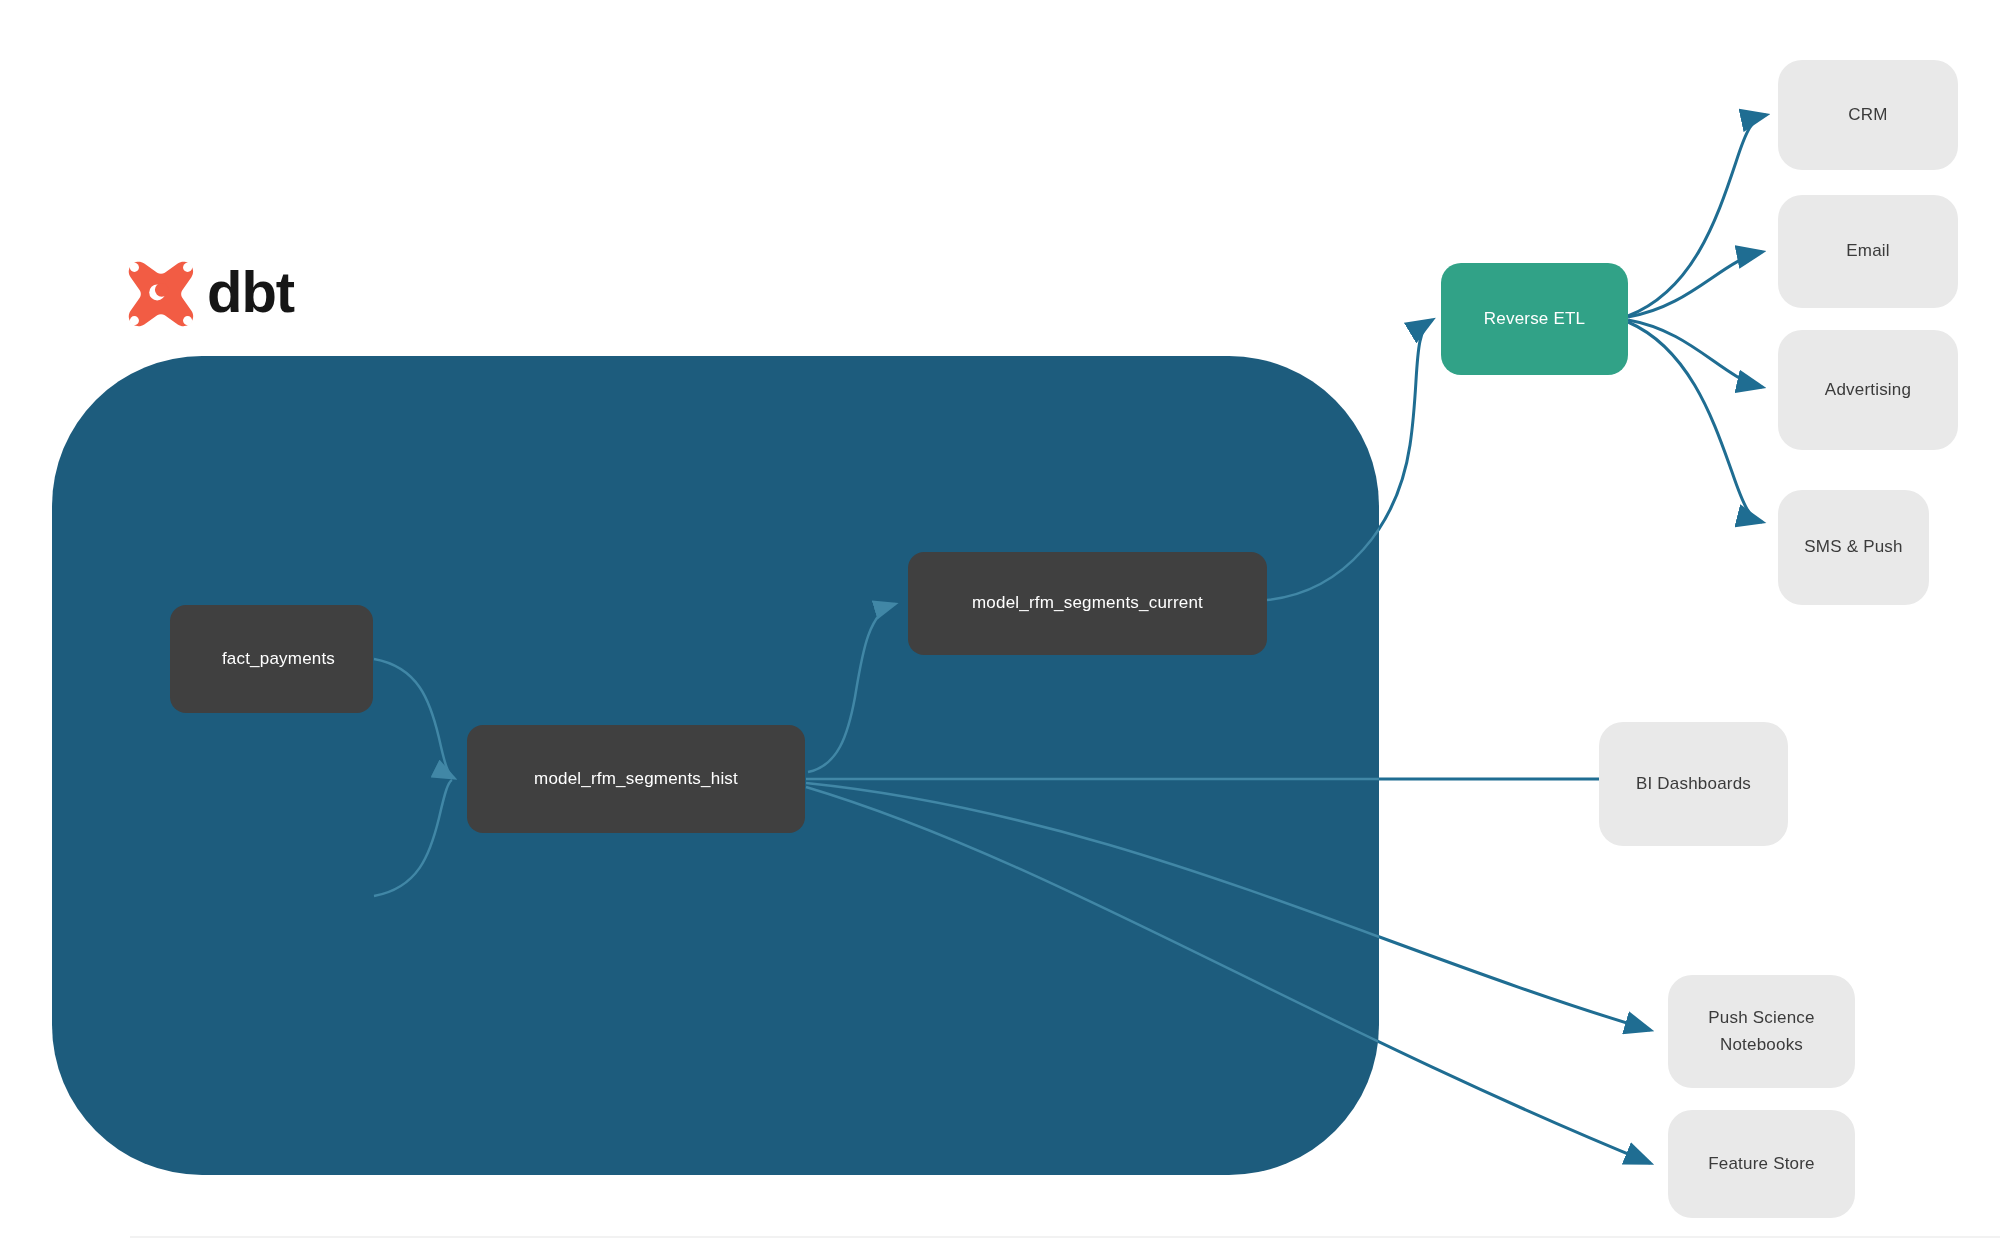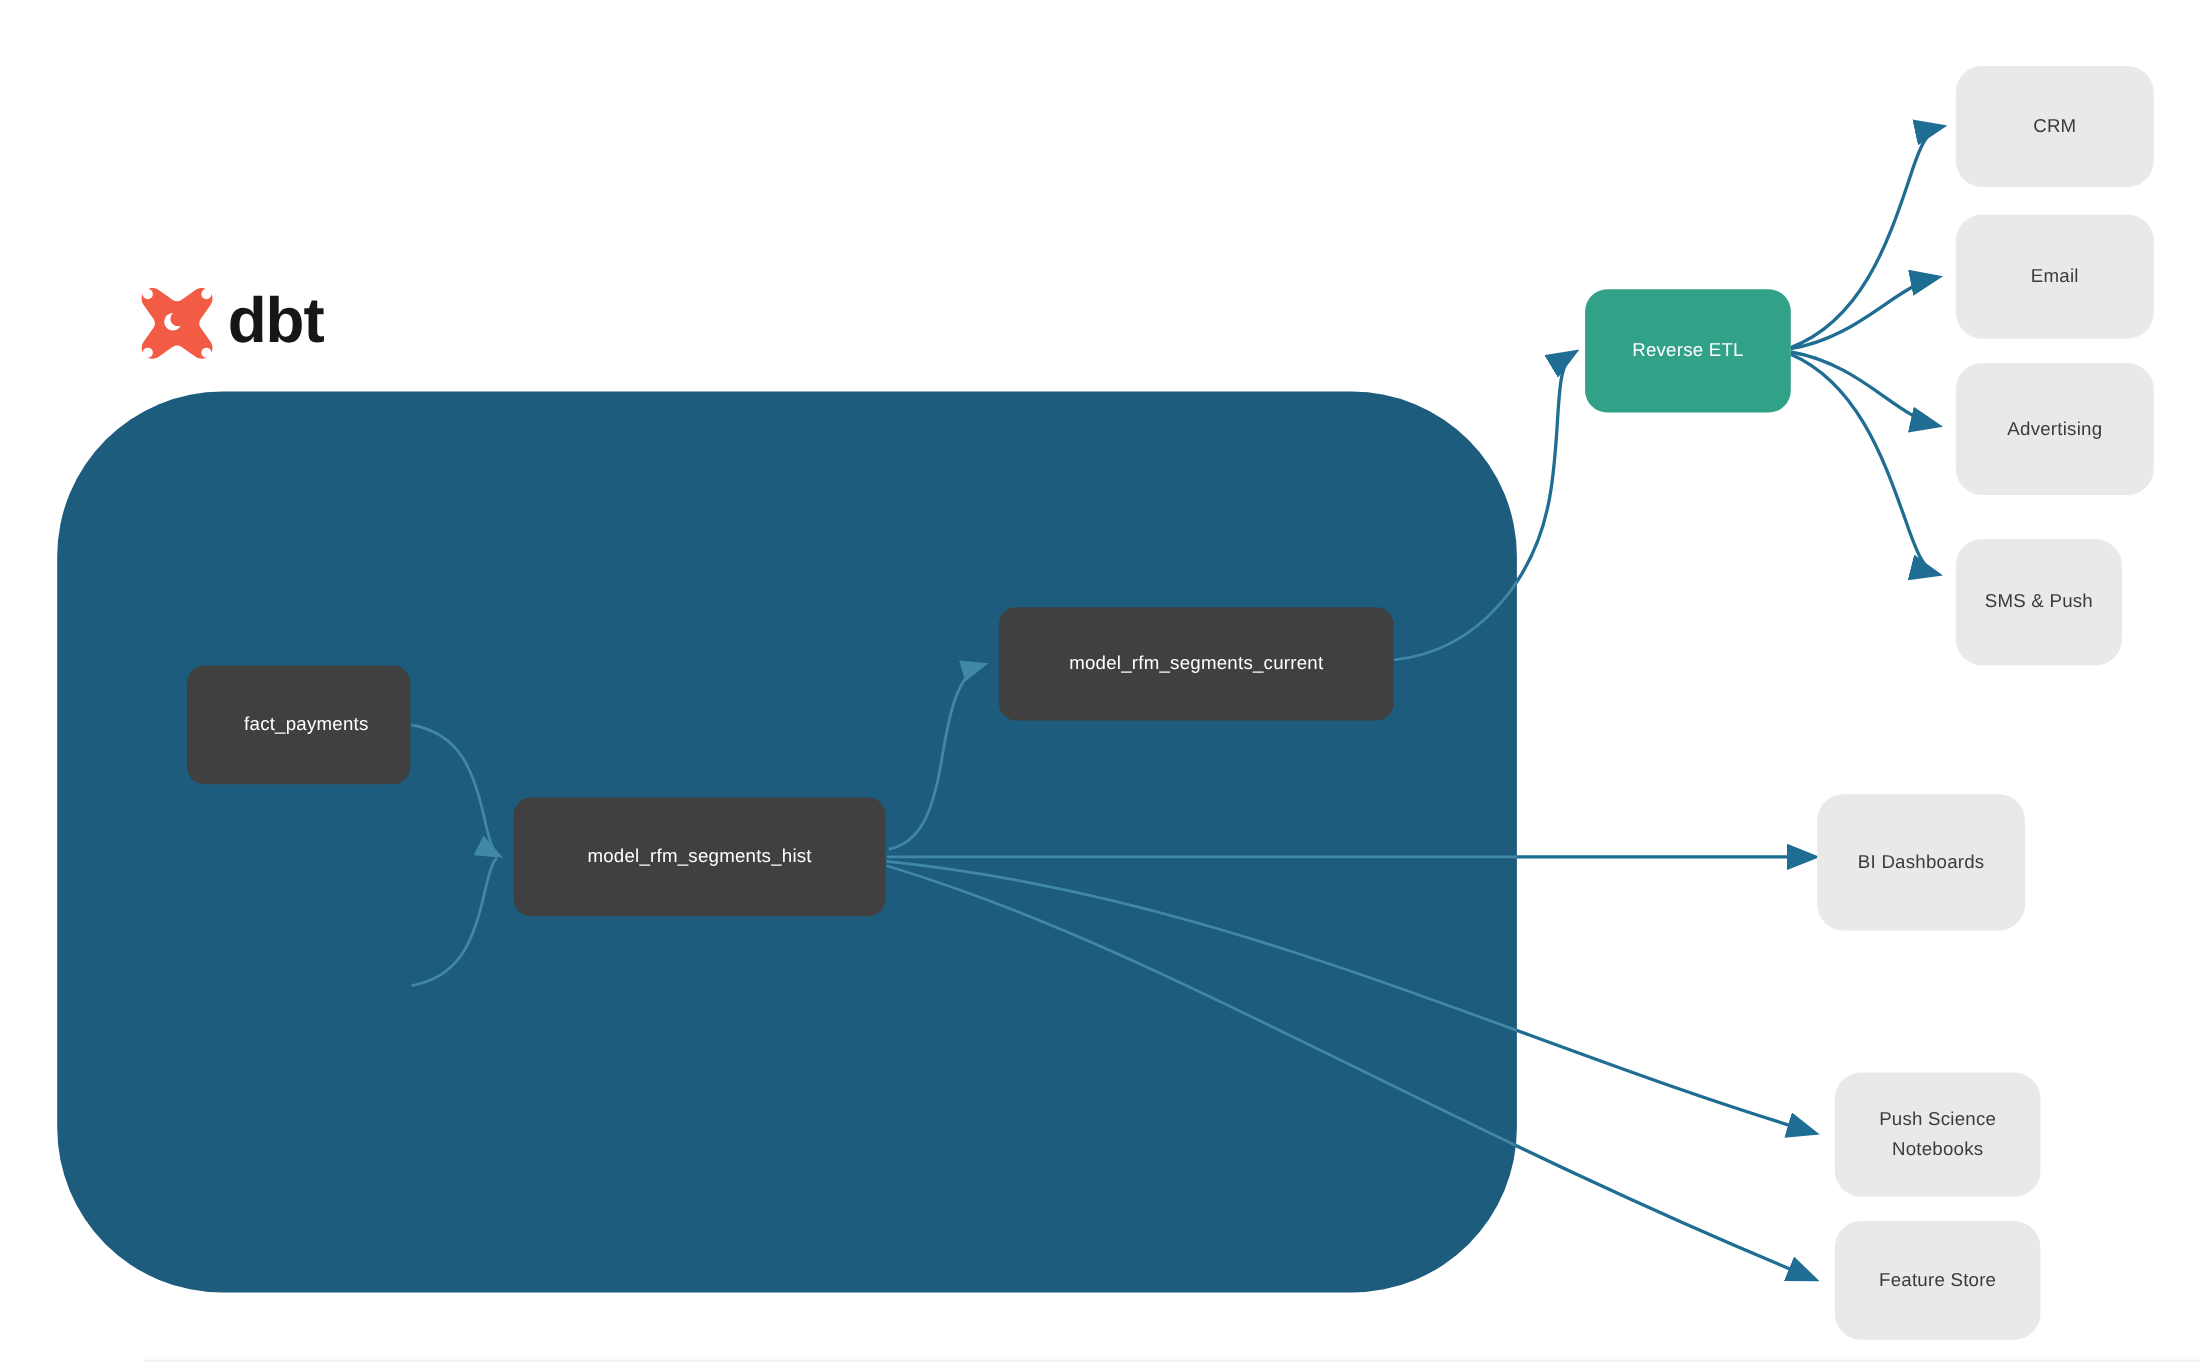--- a/index.html
+++ b/index.html
@@ -104,21 +104,21 @@
   </div>
   <div class="node node-gray" style="left:1778px;top:195px;width:180px;height:113px;">
     <span>Email</span>
   </div>
   <div class="node node-gray" style="left:1778px;top:330px;width:180px;height:120px;">
     <span>Advertising</span>
   </div>
   <div class="node node-gray" style="left:1778px;top:465px;width:151px;height:115px;margin-top:25px;">
     <span>SMS &amp; Push</span>
   </div>
-  <div class="node node-gray" style="left:1652px;top:722px;width:189px;height:124px;">
+  <div class="node node-gray" style="left:1599px;top:722px;width:189px;height:124px;">
     <span>BI Dashboards</span>
   </div>
   <div class="node node-gray" style="left:1668px;top:975px;width:187px;height:113px;">
     <span>Push Science Notebooks</span>
   </div>
   <div class="node node-gray" style="left:1668px;top:1110px;width:187px;height:108px;">
     <span>Feature Store</span>
   </div>
 
   <div id="bottom-edge-line"></div>

